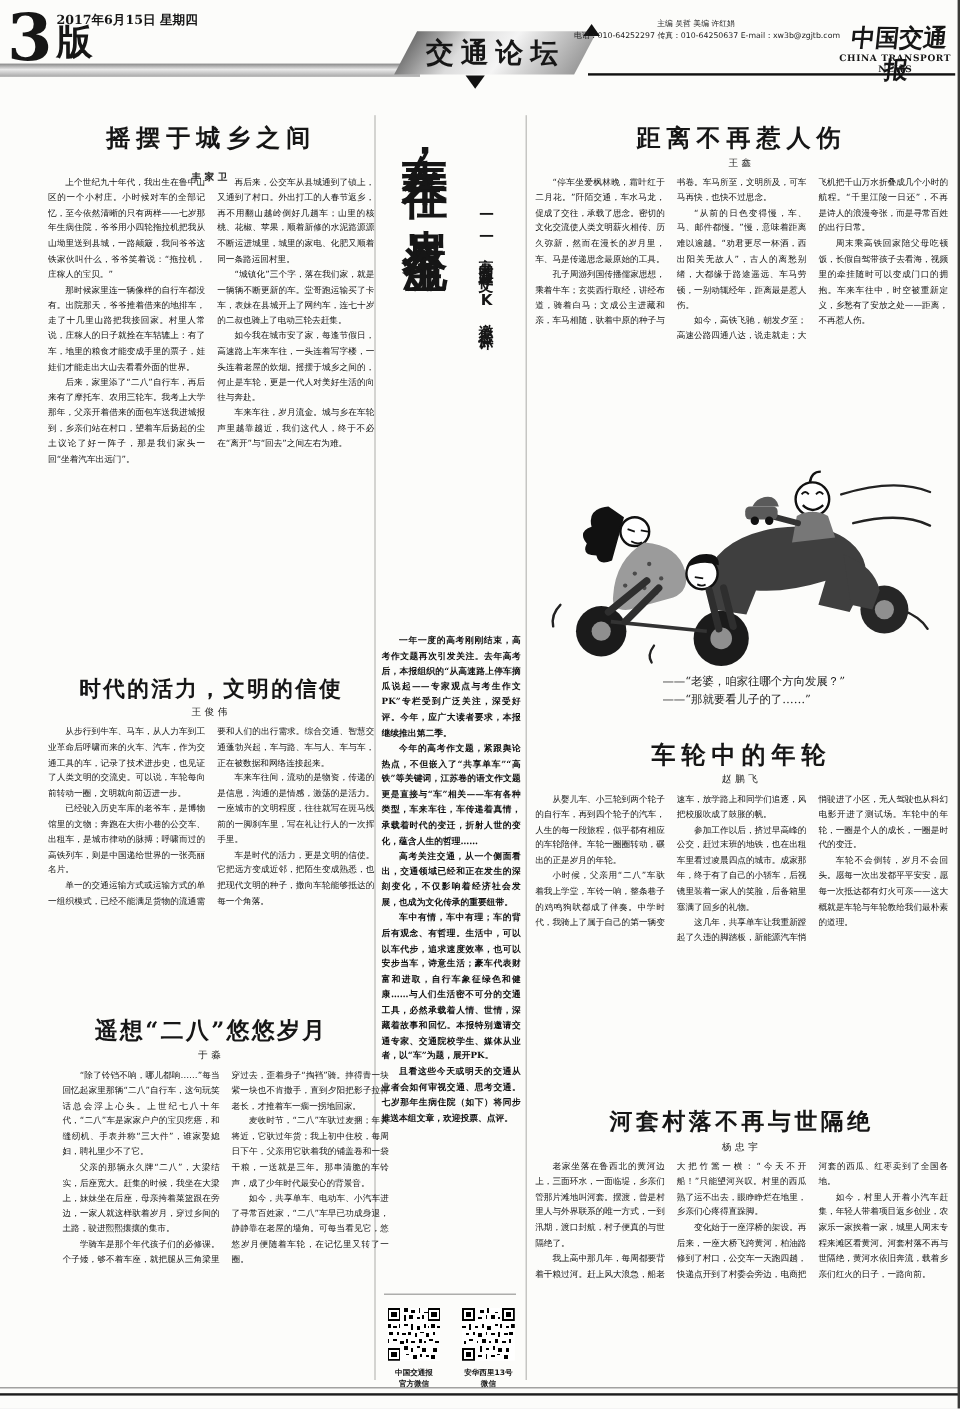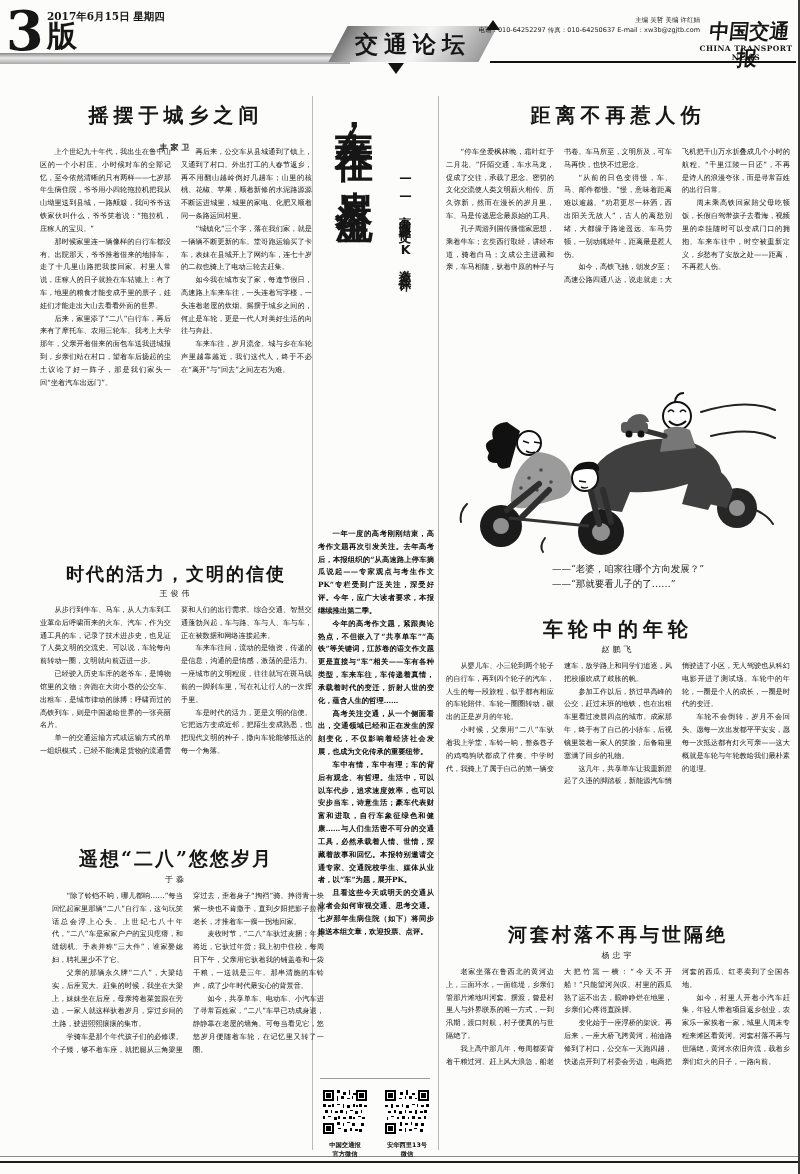--- a/index.html
+++ b/index.html
@@ -16,21 +16,21 @@
         background:linear-gradient(180deg,#878787,#e9e9e9 45%,#a7a7a7);}
   .ribbon{position:absolute;left:338px;top:26px;width:150px;height:36px;}
   .ribbon .bg{position:absolute;inset:0;transform:skewX(-28deg);
         background:linear-gradient(100deg,#6f6f6f,#dcdcdc 30%,#f4f4f4 55%,#9a9a9a);}
   .ribbon .txt{position:absolute;inset:0;display:flex;align-items:center;justify-content:center;
         font-family:"DejaVu Serif",serif;font-weight:900;font-size:23px;letter-spacing:6px;}
   .tri-up{position:absolute;left:486px;top:20px;width:0;height:0;
         border-left:7px solid transparent;border-right:7px solid transparent;border-bottom:10px solid #111;}
   .tri-down{position:absolute;left:388px;top:63px;width:0;height:0;
         border-left:8px solid transparent;border-right:8px solid transparent;border-top:11px solid #111;}
-  .staff{position:absolute;left:460px;top:16px;width:240px;text-align:right;font-size:6.5px;color:#222;}
+  .staff{position:absolute;left:460px;top:16px;width:240px;text-align:center;font-size:6.5px;color:#222;}
   .contact{position:absolute;left:420px;top:26px;width:280px;text-align:right;font-size:6.5px;color:#222;}
   .masthead{position:absolute;left:700px;top:18px;width:96px;text-align:center;
         font-family:"DejaVu Serif",serif;font-weight:900;font-size:20px;transform:skewX(-6deg);}
   .masthead-en{position:absolute;left:694px;top:44px;width:104px;text-align:center;
         font-family:"DejaVu Serif",serif;font-weight:700;font-size:7.5px;letter-spacing:.5px;}
   .hline{position:absolute;left:490px;top:61px;width:306px;height:2px;background:#111;}
   
   .vrule{position:absolute;top:96px;width:1px;height:1054px;background:#b9b9b6;}
   .botline1{position:absolute;left:0;top:1156px;width:800px;height:1px;background:#8a8a8a;}
   .botline2{position:absolute;left:0;top:1161px;width:800px;height:2px;background:#1d1d1d;}
@@ -169,20 +169,21 @@
         <path fill="#000" d="M10 1h2v2h-2zM14 0h1v3h-1zM18 2h2v1h-2zM9 5h2v1H9zM13 4h1v2h-1zM16 4h2v2h-2zM20 5h1v1h-1zM0 10h2v1H0zM4 9h1v3h-1zM7 10h2v1H7zM11 9h1v2h-1zM14 10h2v2h-2zM18 9h2v1h-2zM21 9h1v2h-1zM24 10h2v1h-2zM27 9h2v2h-2zM2 14h2v1H2zM6 13h1v2H6zM9 14h2v2H9zM13 13h1v2h-1zM16 14h2v1h-2zM20 13h1v3h-1zM23 14h2v1h-2zM26 13h2v2h-2zM1 18h1v2H1zM4 17h2v1H4zM8 18h1v1H8zM11 17h2v2h-2zM15 18h1v1h-1zM18 17h2v2h-2zM22 18h2v1h-2zM26 17h1v2h-1zM10 21h1v3h-1zM13 22h2v1h-2zM17 21h1v2h-1zM20 22h2v2h-2zM9 26h2v1H9zM13 25h1v3h-1zM16 26h2v1h-2zM19 25h2v1h-2zM24 22h2v2h-2zM23 26h2v2h-2z"></path>
       </svg>
       <div class="qr-cap">
         <div>安华西里13号</div>
         <div>微信</div>
       </div>
     </div>
   </div>
 
   <div class="art-title" style="left:446px;top:102px;width:344px;">距离不再惹人伤</div>
+  <div class="byline" style="left:446px;top:130px;width:344px;">王鑫</div>
   <div class="body-text cols3" style="left:446px;top:146px;width:344px;height:236px;">
     <p>“停车坐爱枫林晚，霜叶红于二月花。”阡陌交通，车水马龙，促成了交往，承载了思念。密切的文化交流使人类文明薪火相传、历久弥新，然而在漫长的岁月里，车、马是传递思念最原始的工具。</p>
     <p>孔子周游列国传播儒家思想，乘着牛车；玄奘西行取经，讲经布道，骑着白马；文成公主进藏和亲，车马相随，驮着中原的种子与书卷。车马所至，文明所及，可车马再快，也快不过思念。</p>
     <p>“从前的日色变得慢，车、马、邮件都慢。”慢，意味着距离难以逾越。“劝君更尽一杯酒，西出阳关无故人”，古人的离愁别绪，大都缘于路途遥远、车马劳顿，一别动辄经年，距离最是惹人伤。</p>
     <p>如今，高铁飞驰，朝发夕至；高速公路四通八达，说走就走；大飞机把千山万水折叠成几个小时的航程。“千里江陵一日还”，不再是诗人的浪漫夸张，而是寻常百姓的出行日常。</p>
     <p>周末乘高铁回家陪父母吃顿饭，长假自驾带孩子去看海，视频里的牵挂随时可以变成门口的拥抱。车来车往中，时空被重新定义，乡愁有了安放之处——距离，不再惹人伤。</p>
   </div>
 
   <div class="cartoon">
     <svg viewBox="0 0 330 172" width="332" height="172">

